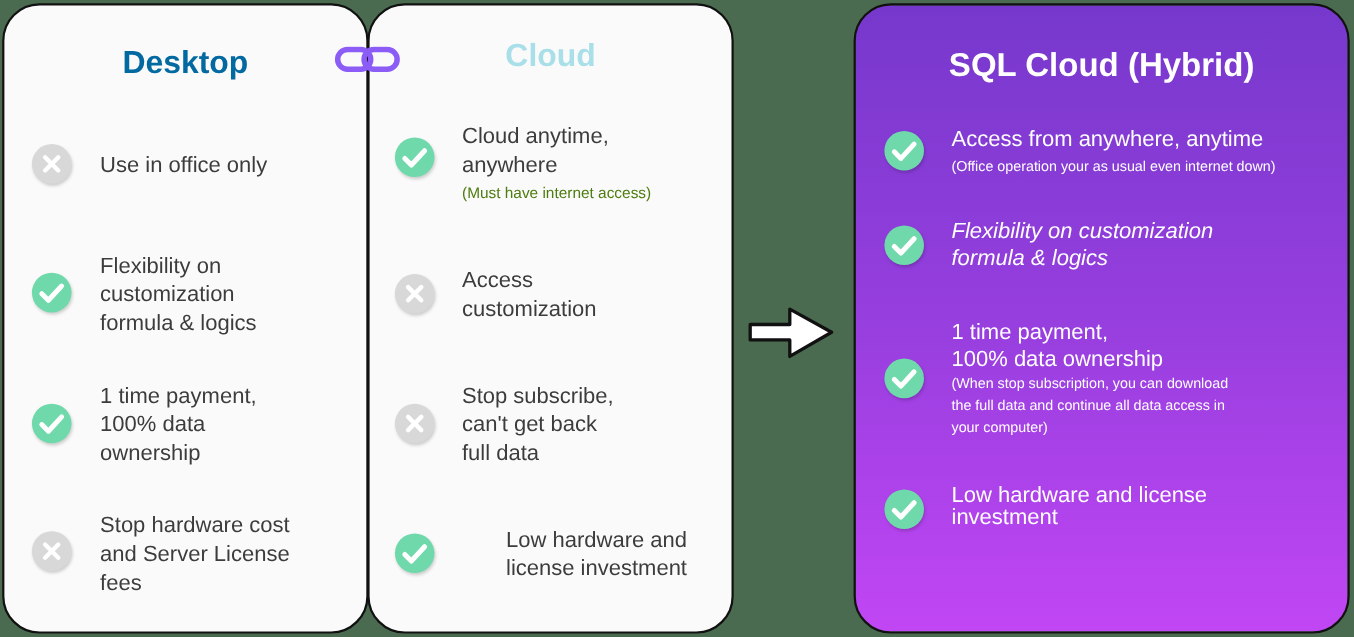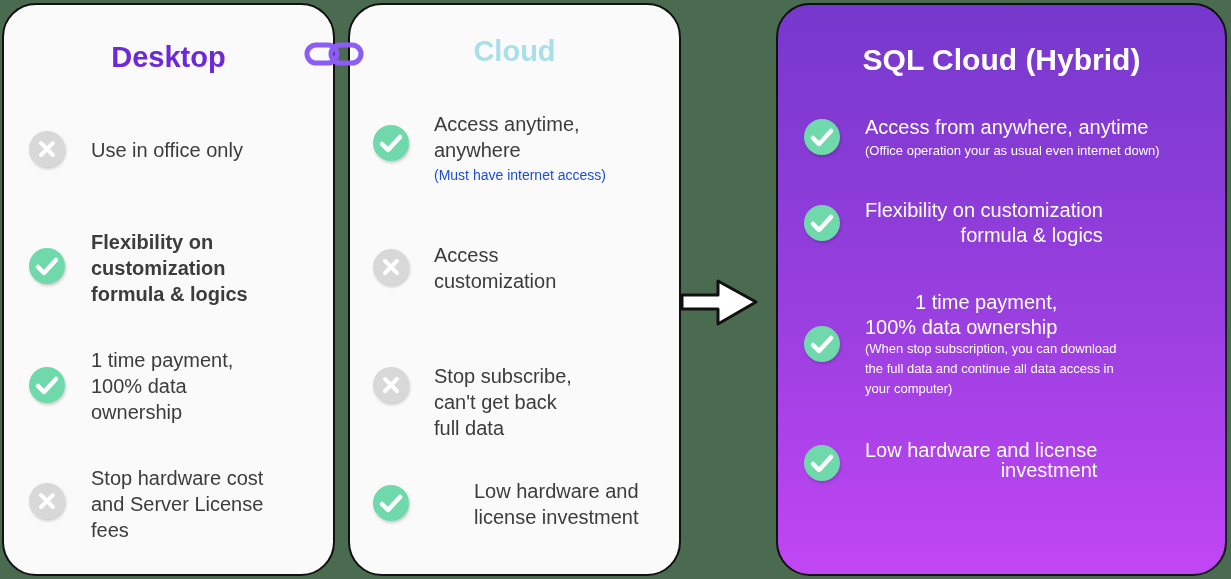--- a/index.html
+++ b/index.html
@@ -11,51 +11,51 @@
       font-family: "Liberation Sans", "DejaVu Sans", sans-serif;
     }
     .card {
       position: absolute;
       box-sizing: border-box;
       border: 2px solid #111;
       border-radius: 34px;
       background: #fafafa;
     }
     #desktop-card { left: 2px; top: 3px; width: 333px; height: 573px; }
-    #cloud-card { left: 348px; top: 3px; width: 333px; height: 573px; }
+    #cloud-card { left: 334px; top: 3px; width: 333px; height: 573px; }
     #hybrid-card {
       left: 776px; top: 3px; width: 451px; height: 573px;
       background: linear-gradient(180deg, #7638cc 0%, #9a3fe0 55%, #c146f4 100%);
     }
     .title {
       position: absolute; left: 0; right: 0; text-align: center;
       font-weight: bold;
     }
-    #desktop-title { top: 36px; font-size: 29px; color: #6d28d9; }
+    #desktop-title { top: 36px; font-size: 29px; color: #0369a1; }
     #cloud-title { top: 30px; font-size: 29px; color: #a8dfe8; }
     #hybrid-title { top: 38px; font-size: 30px; color: #ffffff; }
 
     .item { position: absolute; left: 0; right: 0; }
     .icon {
       position: absolute; width: 36px; height: 36px; border-radius: 50%;
       box-shadow: 1px 2px 3px rgba(0,0,0,0.18);
     }
     .icon svg { width: 36px; height: 36px; display: block; }
     .icon.ok { background: #6fd9ab; }
     .icon.no { background: #d8d8d8; }
     .text {
       position: absolute;
       font-size: 20px; line-height: 26px; color: #3c3c3c;
       white-space: pre-line;
     }
     .note {
-      font-size: 14px; line-height: 20px; color: #1d4ed8; white-space: pre-line;
+      font-size: 14px; line-height: 20px; color: #4d7c0f; white-space: pre-line;
     }
     #hybrid-card .text, #hybrid-card .note { color: #ffffff; }
-    #hybrid-card .text { font-size: 20px; line-height: 25px; text-align: right; }
+    #hybrid-card .text { font-size: 20px; line-height: 25px; }
     #hybrid-card .note { font-size: 13px; line-height: 20px; }
 
     #link-icon { position: absolute; left: 304px; top: 42px; width: 60px; height: 24px; }
     #arrow-icon { position: absolute; left: 678px; top: 275px; width: 82px; height: 55px; }
   </style>
 </head>
 <body>
 
 <div class="card" id="desktop-card">
   <div class="title" id="desktop-title">Desktop</div>
@@ -68,21 +68,21 @@
     </span>
     <div class="text" style="left:87px;top:132px;">Use in office only</div>
   </div>
 
   <div class="item">
     <span class="icon ok" style="left:25px;top:243px;">
       <svg viewBox="0 0 36 36">
           <path d="M9 19 L15 25 L27 12" stroke="#fff" stroke-width="4.5" fill="none" stroke-linecap="round" stroke-linejoin="round"></path>
         </svg>
     </span>
-    <div class="text" style="left:87px;top:224px;font-weight:bold;">Flexibility on
+    <div class="text" style="left:87px;top:224px;">Flexibility on
 customization
 formula &amp; logics</div>
   </div>
 
   <div class="item">
     <span class="icon ok" style="left:25px;top:362px;">
       <svg viewBox="0 0 36 36">
           <path d="M9 19 L15 25 L27 12" stroke="#fff" stroke-width="4.5" fill="none" stroke-linecap="round" stroke-linejoin="round"></path>
         </svg>
     </span>
@@ -105,42 +105,42 @@
 
 <div class="card" id="cloud-card">
   <div class="title" id="cloud-title">Cloud</div>
 
   <div class="item">
     <span class="icon ok" style="left:23px;top:120px;">
       <svg viewBox="0 0 36 36">
           <path d="M9 19 L15 25 L27 12" stroke="#fff" stroke-width="4.5" fill="none" stroke-linecap="round" stroke-linejoin="round"></path>
         </svg>
     </span>
-    <div class="text" style="left:84px;top:106px;">Access anytime,
+    <div class="text" style="left:84px;top:106px;">Cloud anytime,
 anywhere</div>
     <div class="note" style="position:absolute;left:84px;top:160px;">(Must have internet access)</div>
   </div>
 
   <div class="item">
     <span class="icon no" style="left:23px;top:244px;">
       <svg viewBox="0 0 36 36">
           <path d="M12 12 L24 24 M24 12 L12 24" stroke="#fff" stroke-width="4" stroke-linecap="round"></path>
         </svg>
     </span>
     <div class="text" style="left:84px;top:237px;">Access
 customization</div>
   </div>
 
   <div class="item">
     <span class="icon no" style="left:23px;top:362px;">
       <svg viewBox="0 0 36 36">
           <path d="M12 12 L24 24 M24 12 L12 24" stroke="#fff" stroke-width="4" stroke-linecap="round"></path>
         </svg>
     </span>
-    <div class="text" style="left:84px;top:342px;margin-top:16px;">Stop subscribe,
+    <div class="text" style="left:84px;top:342px;">Stop subscribe,
 can't get back
 full data</div>
   </div>
 
   <div class="item">
     <span class="icon ok" style="left:23px;top:480px;">
       <svg viewBox="0 0 36 36">
           <path d="M9 19 L15 25 L27 12" stroke="#fff" stroke-width="4.5" fill="none" stroke-linecap="round" stroke-linejoin="round"></path>
         </svg>
     </span>
@@ -170,21 +170,21 @@
     <div class="text" style="left:87px;top:110px;">Access from anywhere, anytime</div>
     <div class="note" style="position:absolute;left:87px;top:136px;">(Office operation your as usual even internet down)</div>
   </div>
 
   <div class="item">
     <span class="icon ok" style="left:26px;top:200px;">
       <svg viewBox="0 0 36 36">
           <path d="M9 19 L15 25 L27 12" stroke="#fff" stroke-width="4.5" fill="none" stroke-linecap="round" stroke-linejoin="round"></path>
         </svg>
     </span>
-    <div class="text" style="left:87px;top:193px;">Flexibility on customization
+    <div class="text" style="left:87px;top:193px;font-style:italic;">Flexibility on customization
 formula &amp; logics</div>
   </div>
 
   <div class="item">
     <span class="icon ok" style="left:26px;top:321px;">
       <svg viewBox="0 0 36 36">
           <path d="M9 19 L15 25 L27 12" stroke="#fff" stroke-width="4.5" fill="none" stroke-linecap="round" stroke-linejoin="round"></path>
         </svg>
     </span>
     <div class="text" style="left:87px;top:285px;">1 time payment,

